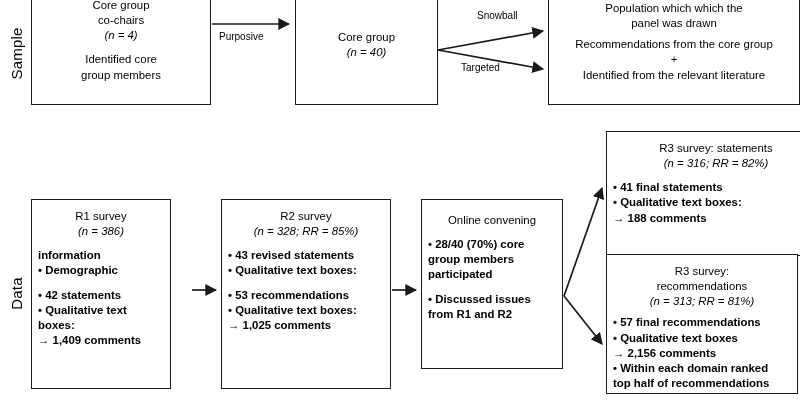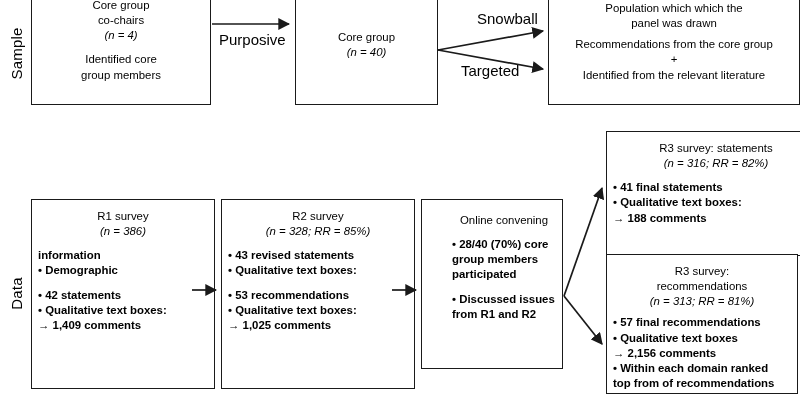--- a/index.html
+++ b/index.html
@@ -45,21 +45,21 @@
   svg.overlay {
     position: absolute;
     left: 0;
     top: 0;
     width: 800px;
     height: 419px;
     pointer-events: none;
   }
   .edge-label {
     position: absolute;
-    font-size: 15px;
+    font-size: 10px;
     white-space: nowrap;
   }
   .plus-line { text-align: center; }
 </style>
 </head>
 <body>
 
 <div id="canvas">
 
   <div class="row-label" style="left:-14px; top:45px; width:60px; text-align:center; transform: rotate(-90deg);">Sample</div>
@@ -92,53 +92,53 @@
       <div class="title-line">Recommendations from the core group</div>
       <div class="plus-line">+</div>
       <div class="title-line">Identified from the relevant literature</div>
     </div>
   </div>
 
   <div class="edge-label" style="left:219px; top:31px;">Purposive</div>
   <div class="edge-label" style="left:477px; top:10px;">Snowball</div>
   <div class="edge-label" style="left:461px; top:62px;">Targeted</div>
 
-  <div class="box" style="left:31px; top:199px; width:184px; height:190px;">
+  <div class="box" style="left:31px; top:199px; width:140px; height:190px;">
     <div class="box-inner">
       <div class="title-line" style="padding-top:4px;">R1 survey</div>
       <div class="title-line ital">(n = 386)</div>
       <div class="gap"></div>
       <div class="bullets">
         <div>information</div>
         <div>• Demographic</div>
         <div class="gap"></div>
         <div>• 42 statements</div>
         <div>• Qualitative text boxes:</div>
         <div>→ 1,409 comments</div>
       </div>
     </div>
   </div>
 
-  <div class="box" style="left:221px; top:199px; width:194px; height:190px;">
+  <div class="box" style="left:221px; top:199px; width:170px; height:190px;">
     <div class="box-inner">
       <div class="title-line" style="padding-top:4px;">R2 survey</div>
       <div class="title-line ital">(n = 328; RR = 85%)</div>
       <div class="gap"></div>
       <div class="bullets">
         <div>• 43 revised statements</div>
         <div>• Qualitative text boxes:</div>
         <div class="gap"></div>
         <div>• 53 recommendations</div>
         <div>• Qualitative text boxes:</div>
         <div>→ 1,025 comments</div>
       </div>
     </div>
   </div>
 
-  <div class="box" style="left:421px; top:199px; width:142px; height:170px;padding-left:24px;">
+  <div class="box" style="left:421px; top:199px; width:142px; height:170px;">
     <div class="box-inner">
       <div class="title-line" style="padding-top:8px;">Online convening</div>
       <div class="gap"></div>
       <div class="bullets">
         <div>• 28/40 (70%) core</div>
         <div>group members</div>
         <div>participated</div>
         <div class="gap"></div>
         <div>• Discussed issues</div>
         <div>from R1 and R2</div>
@@ -163,21 +163,21 @@
     <div class="box-inner">
       <div class="title-line" style="padding-top:4px;">R3 survey:</div>
       <div class="title-line">recommendations</div>
       <div class="title-line ital">(n = 313; RR = 81%)</div>
       <div class="gap-sm"></div>
       <div class="bullets">
         <div>• 57 final recommendations</div>
         <div>• Qualitative text boxes</div>
         <div>→ 2,156 comments</div>
         <div>• Within each domain ranked</div>
-        <div>top from of recommendations</div>
+        <div>top half of recommendations</div>
       </div>
     </div>
   </div>
 
   <svg class="overlay" viewBox="0 0 800 419">
     <defs>
       <marker id="ah" viewBox="0 0 10 10" refX="9" refY="5" markerWidth="7" markerHeight="7" orient="auto-start-reverse">
         <path d="M 0 0 L 10 5 L 0 10 z" fill="#1a1a1a"></path>
       </marker>
     </defs>

